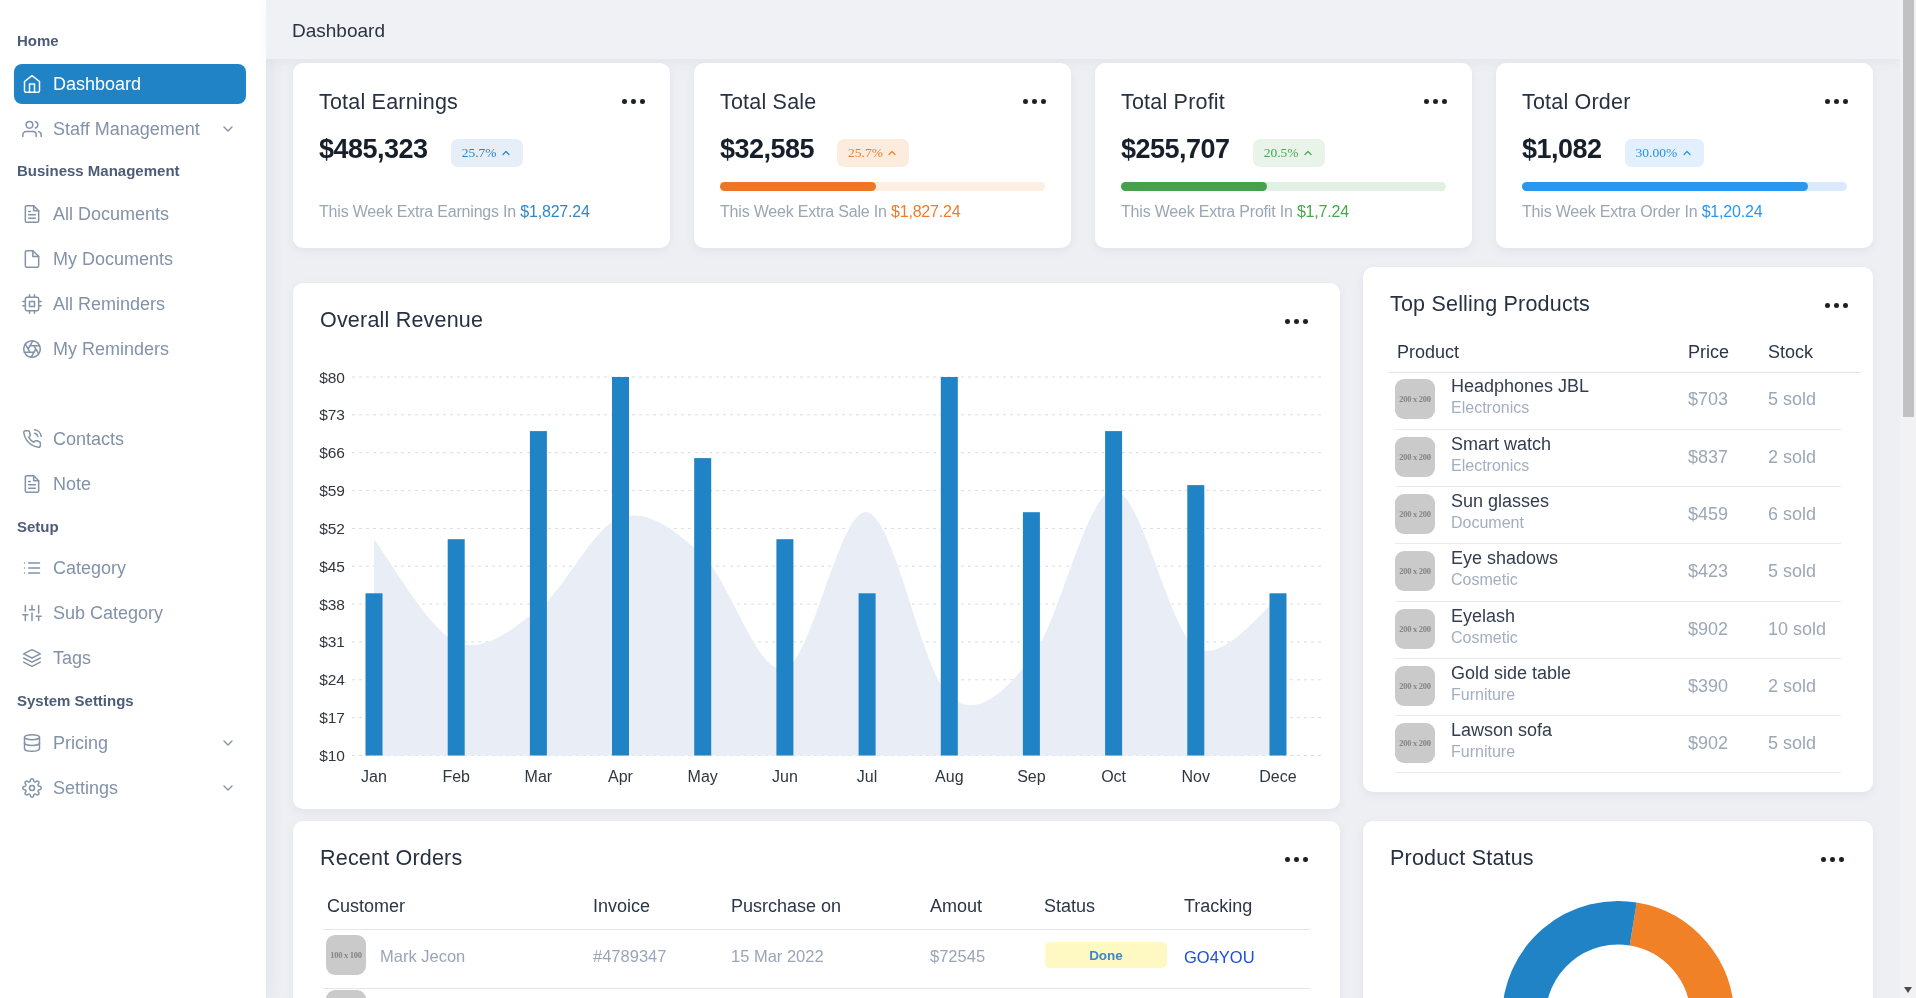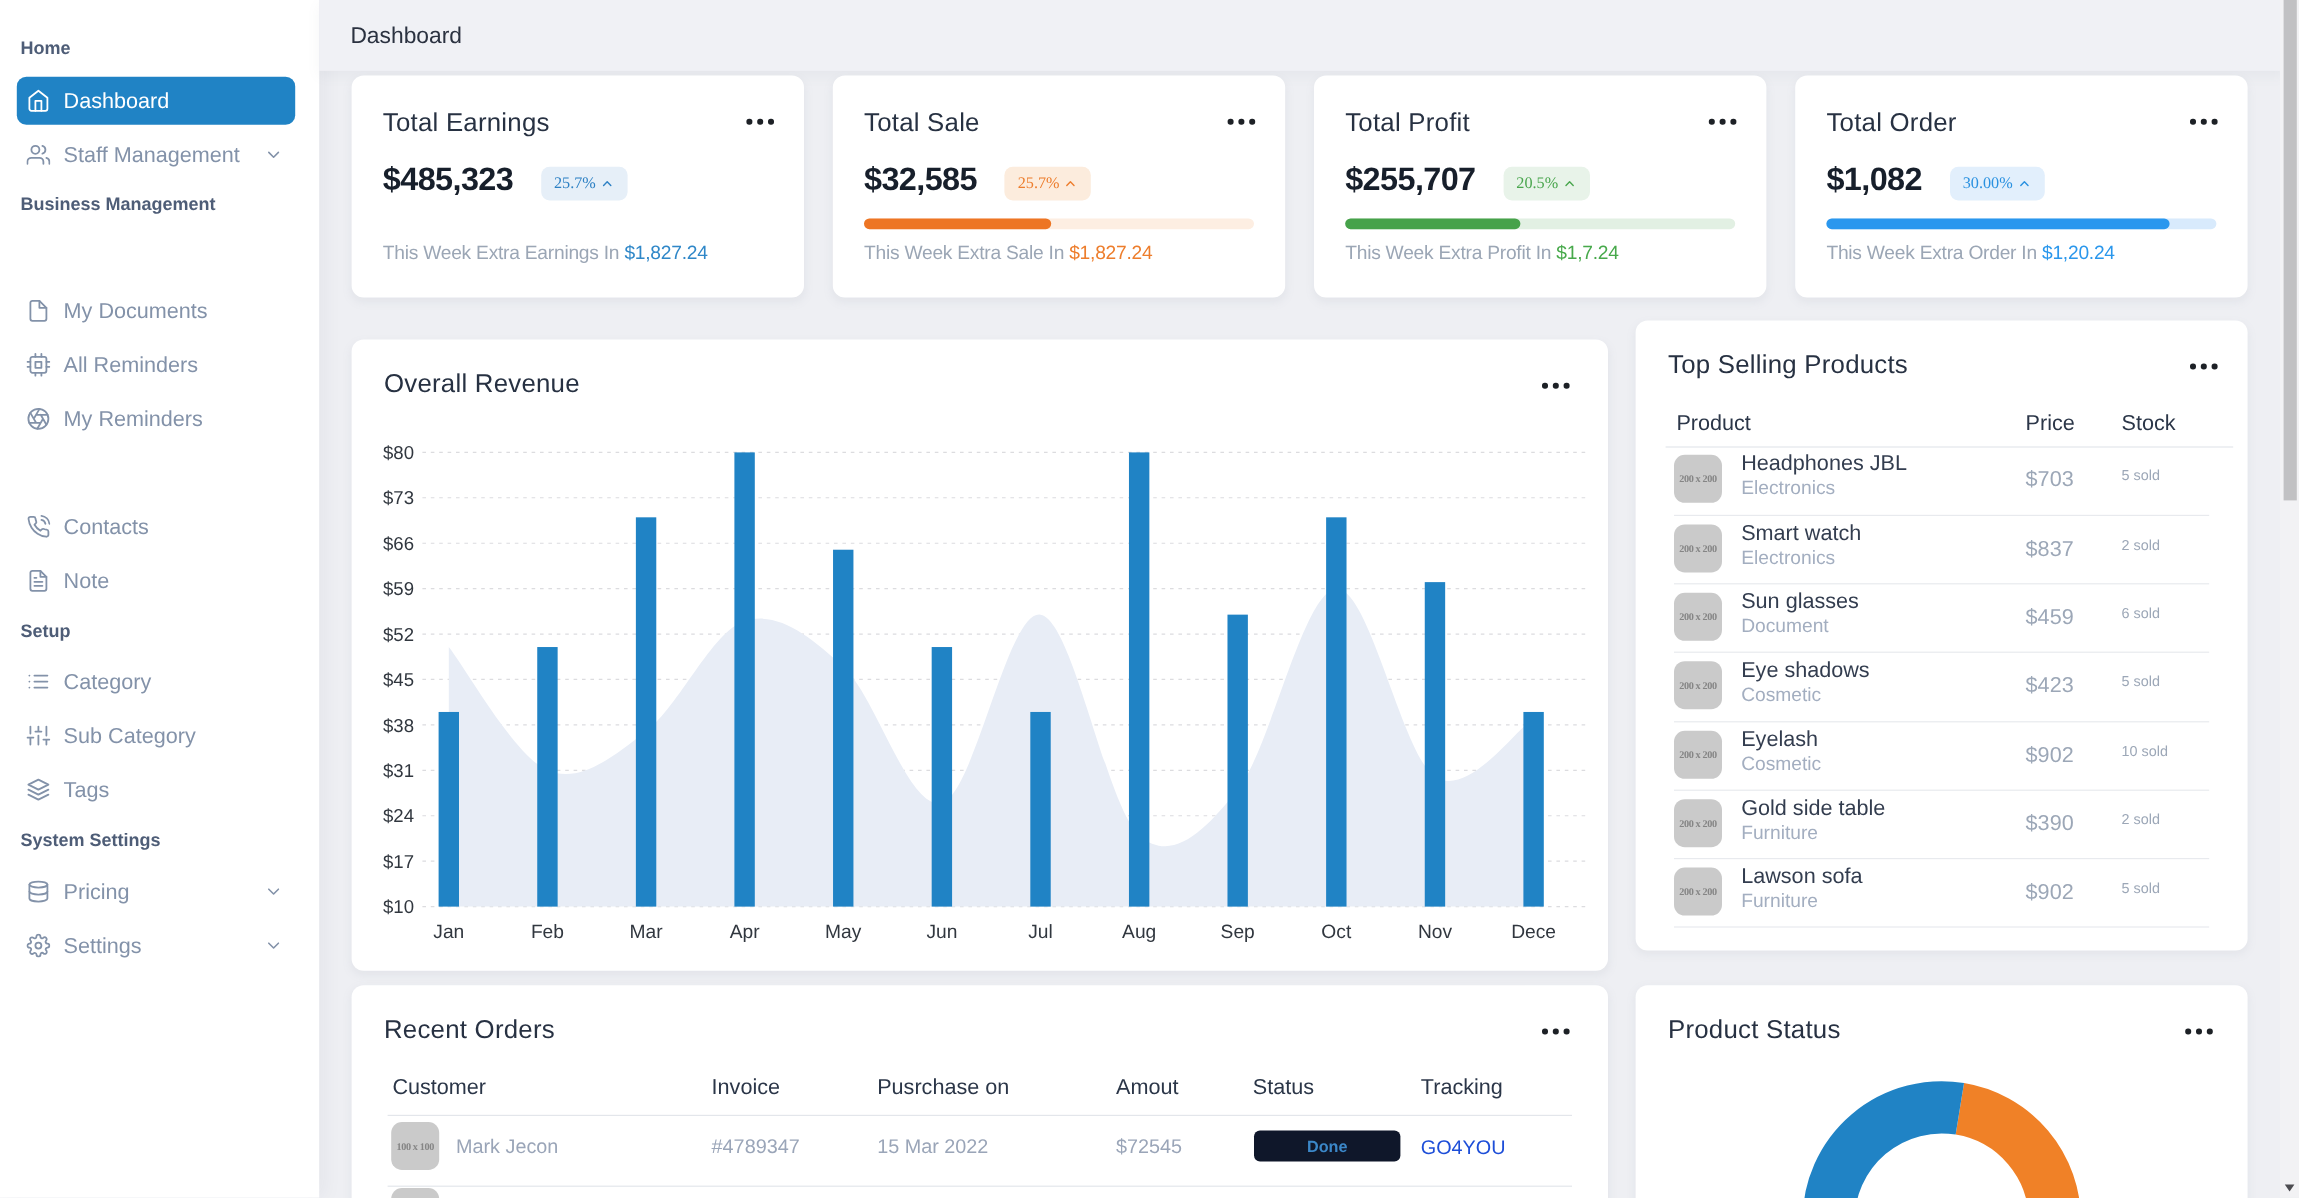--- a/index.html
+++ b/index.html
@@ -34,21 +34,21 @@
 
 #tops { left:1363px; top:267px; width:510px; height:525px; }
 #tops .hdr { position:absolute; font-size:18px; font-weight:500; color:#2b3648; top:75px; }
 .hline { position:absolute; background:#e3e6eb; height:1px; }
 .prow { position:absolute; left:0; width:510px; height:57.3px; }
 .thumb { position:absolute; left:32px; top:8px; width:40px; height:40px; border-radius:9px; background:#cacaca; color:#858585; font-family:"Liberation Serif", serif; font-weight:700; font-size:8.5px; letter-spacing:-0.3px; display:flex; align-items:center; justify-content:center; }
 .pinfo { position:absolute; left:88px; top:5px; }
 .pname { font-size:18px; color:#333d4f; }
 .pcat { font-size:16px; color:#a3aec0; margin-top:2px; }
 .pprice { position:absolute; left:325px; top:18px; font-size:18px; color:#9ca7b7; }
-.pstock { position:absolute; left:405px; top:18px; font-size:12px; color:#9ca7b7; }
+.pstock { position:absolute; left:405px; top:18px; font-size:18px; color:#9ca7b7; }
 .psep { position:absolute; left:32px; width:446px; height:1px; background:#e8eaee; }
 
 #rec { left:293px; top:821px; width:1047px; height:300px; }
 #rec .hdr { position:absolute; font-size:18px; font-weight:500; color:#2b3648; top:75px; }
 #rec .dots { right:32px; }
 .rcell { position:absolute; font-size:16.5px; color:#9aa5b8; top:126px; }
 
 #pstat { left:1363px; top:821px; width:510px; height:280px; }
 #pstat .dots { right:29px; }
 
@@ -74,20 +74,30 @@
         <path d="M16 3.13a4 4 0 0 1 0 7.75"></path>
       </svg>
       <span>Staff Management</span>
       <span class="chev">
         <svg width="16" height="16" viewBox="0 0 24 24" fill="none" stroke="currentColor" stroke-width="2" stroke-linecap="round" stroke-linejoin="round">
           <path d="M6 9l6 6 6-6"></path>
         </svg>
       </span>
     </div>
 <div class="slabel" style="top:162px">Business Management</div>
+<div class="sitem" style="top:194px">
+      <svg class="ic" width="20" height="20" viewBox="0 0 24 24" fill="none" stroke="currentColor" stroke-width="1.8" stroke-linecap="round" stroke-linejoin="round">
+        <path d="M14 2H6a2 2 0 0 0-2 2v16a2 2 0 0 0 2 2h12a2 2 0 0 0 2-2V8z"></path>
+        <path d="M14 2v6h6"></path>
+        <path d="M16 13H8"></path>
+        <path d="M16 17H8"></path>
+        <path d="M10 9H8"></path>
+      </svg>
+      <span>All Documents</span>
+    </div>
 <div class="sitem" style="top:239px">
       <svg class="ic" width="20" height="20" viewBox="0 0 24 24" fill="none" stroke="currentColor" stroke-width="1.8" stroke-linecap="round" stroke-linejoin="round">
         <path d="M13 2H6a2 2 0 0 0-2 2v16a2 2 0 0 0 2 2h12a2 2 0 0 0 2-2V9z"></path>
         <path d="M13 2v7h7"></path>
       </svg>
       <span>My Documents</span>
     </div>
 <div class="sitem" style="top:284px">
       <svg class="ic" width="20" height="20" viewBox="0 0 24 24" fill="none" stroke="currentColor" stroke-width="1.8" stroke-linecap="round" stroke-linejoin="round">
         <rect x="4" y="4" width="16" height="16" rx="2"></rect>
@@ -391,21 +401,21 @@
   <div class="hdr" style="left:438px">Pusrchase on</div>
   <div class="hdr" style="left:637px">Amout</div>
   <div class="hdr" style="left:751px">Status</div>
   <div class="hdr" style="left:891px">Tracking</div>
   <div class="hline" style="left:30px;top:108px;width:987px"></div>
   <div class="thumb t100" style="left:33px;top:114px">100 x 100</div>
   <div class="rcell" style="left:87px">Mark Jecon</div>
   <div class="rcell" style="left:300px">#4789347</div>
   <div class="rcell" style="left:438px">15 Mar 2022</div>
   <div class="rcell" style="left:637px">$72545</div>
-  <div class="abs" style="left:752px;top:121px;width:122px;height:26px;background:#0f172a;border-radius:5px;display:flex;align-items:center;justify-content:center;font-size:13.5px;font-weight:700;color:#3b87c8">Done</div>
+  <div class="abs" style="left:752px;top:121px;width:122px;height:26px;background:#fef9c3;border-radius:5px;display:flex;align-items:center;justify-content:center;font-size:13.5px;font-weight:700;color:#3b87c8">Done</div>
   <div class="rcell" style="left:891px;font-size:16.5px;color:#1d4ed8;top:127px">GO4YOU</div>
   <div class="hline" style="left:30px;top:166.7px;width:987px"></div>
   <div class="thumb t100" style="left:33px;top:169px">100 x 100</div>
 </div>
 <div class="card" id="pstat">
   <div class="ct">Product Status</div>
     <div class="dots">
       <i></i>
       <i></i>
       <i></i>

